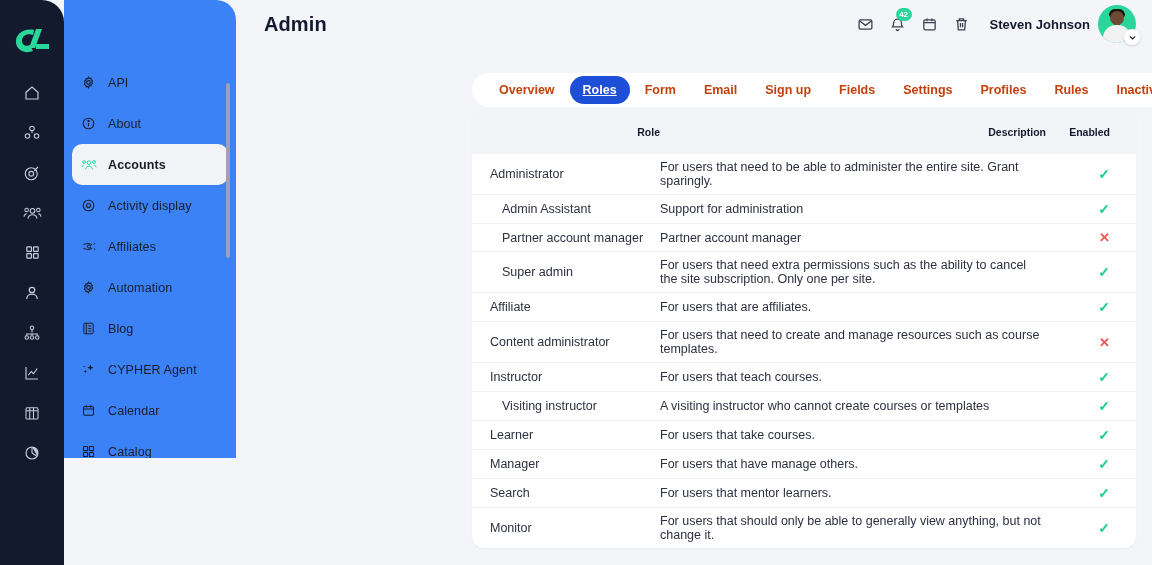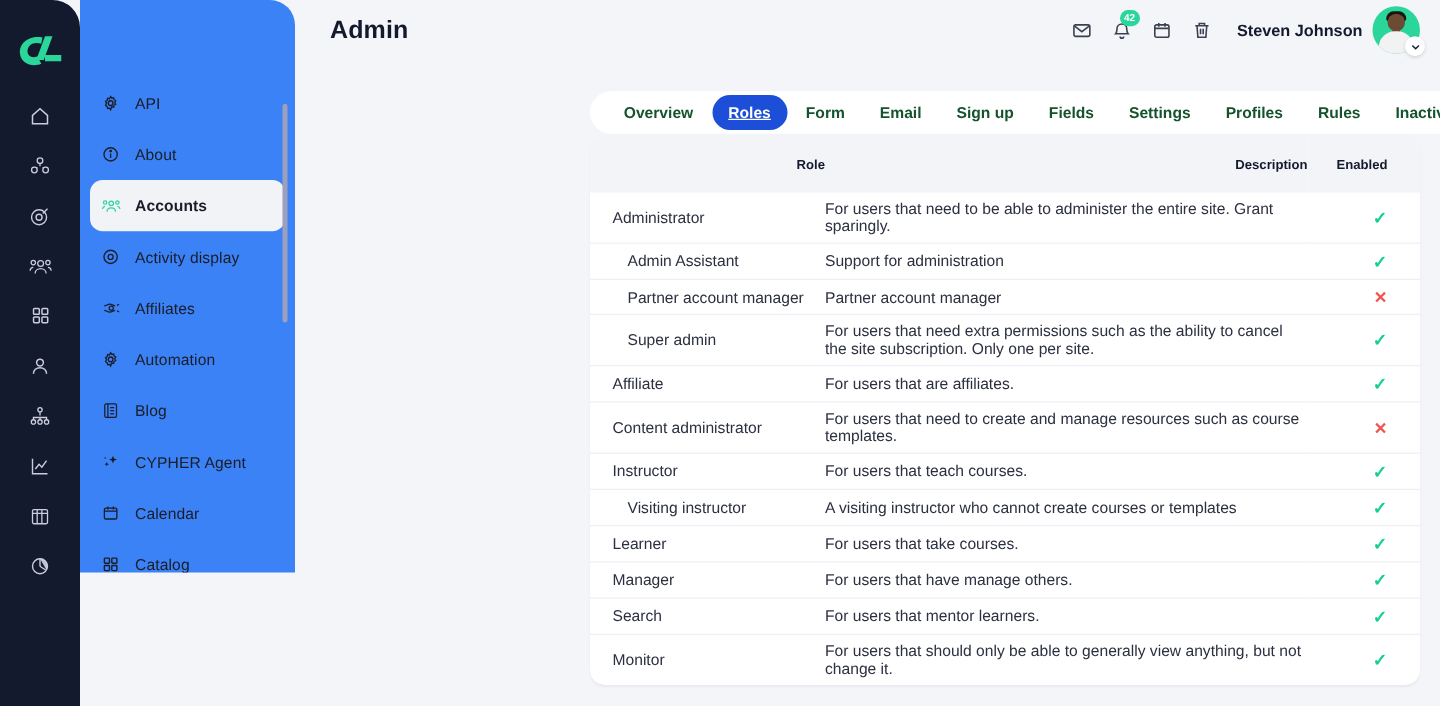--- a/index.html
+++ b/index.html
@@ -111,21 +111,21 @@
 
   
   .tabs {
     margin: 10px 70px 0 0; margin-left: 0;
     background: #fff; border-radius: 22px;
     height: 34px; display: inline-flex; align-items: center;
     padding: 0 14px; gap: 2px;
     position: absolute; left: 236px; top: 63px;
   }
   .tab {
-    font-size: 12.5px; font-weight: bold; color: #14532d;
+    font-size: 12.5px; font-weight: bold; color: #c2410c;
     padding: 7px 13px; border-radius: 16px; cursor: pointer; white-space: nowrap;
   }
   .tab.active { background: #1d4ed8; color: #fff; text-decoration: underline; }
 
   
   .content { position: absolute; left: 236px; top: 108px; right: 16px; }
   .intro { font-size: 12.5px; color: #2c3040; margin-bottom: 16px; }
 
   .card {
     background: #fff; border-radius: 12px; overflow: hidden;

